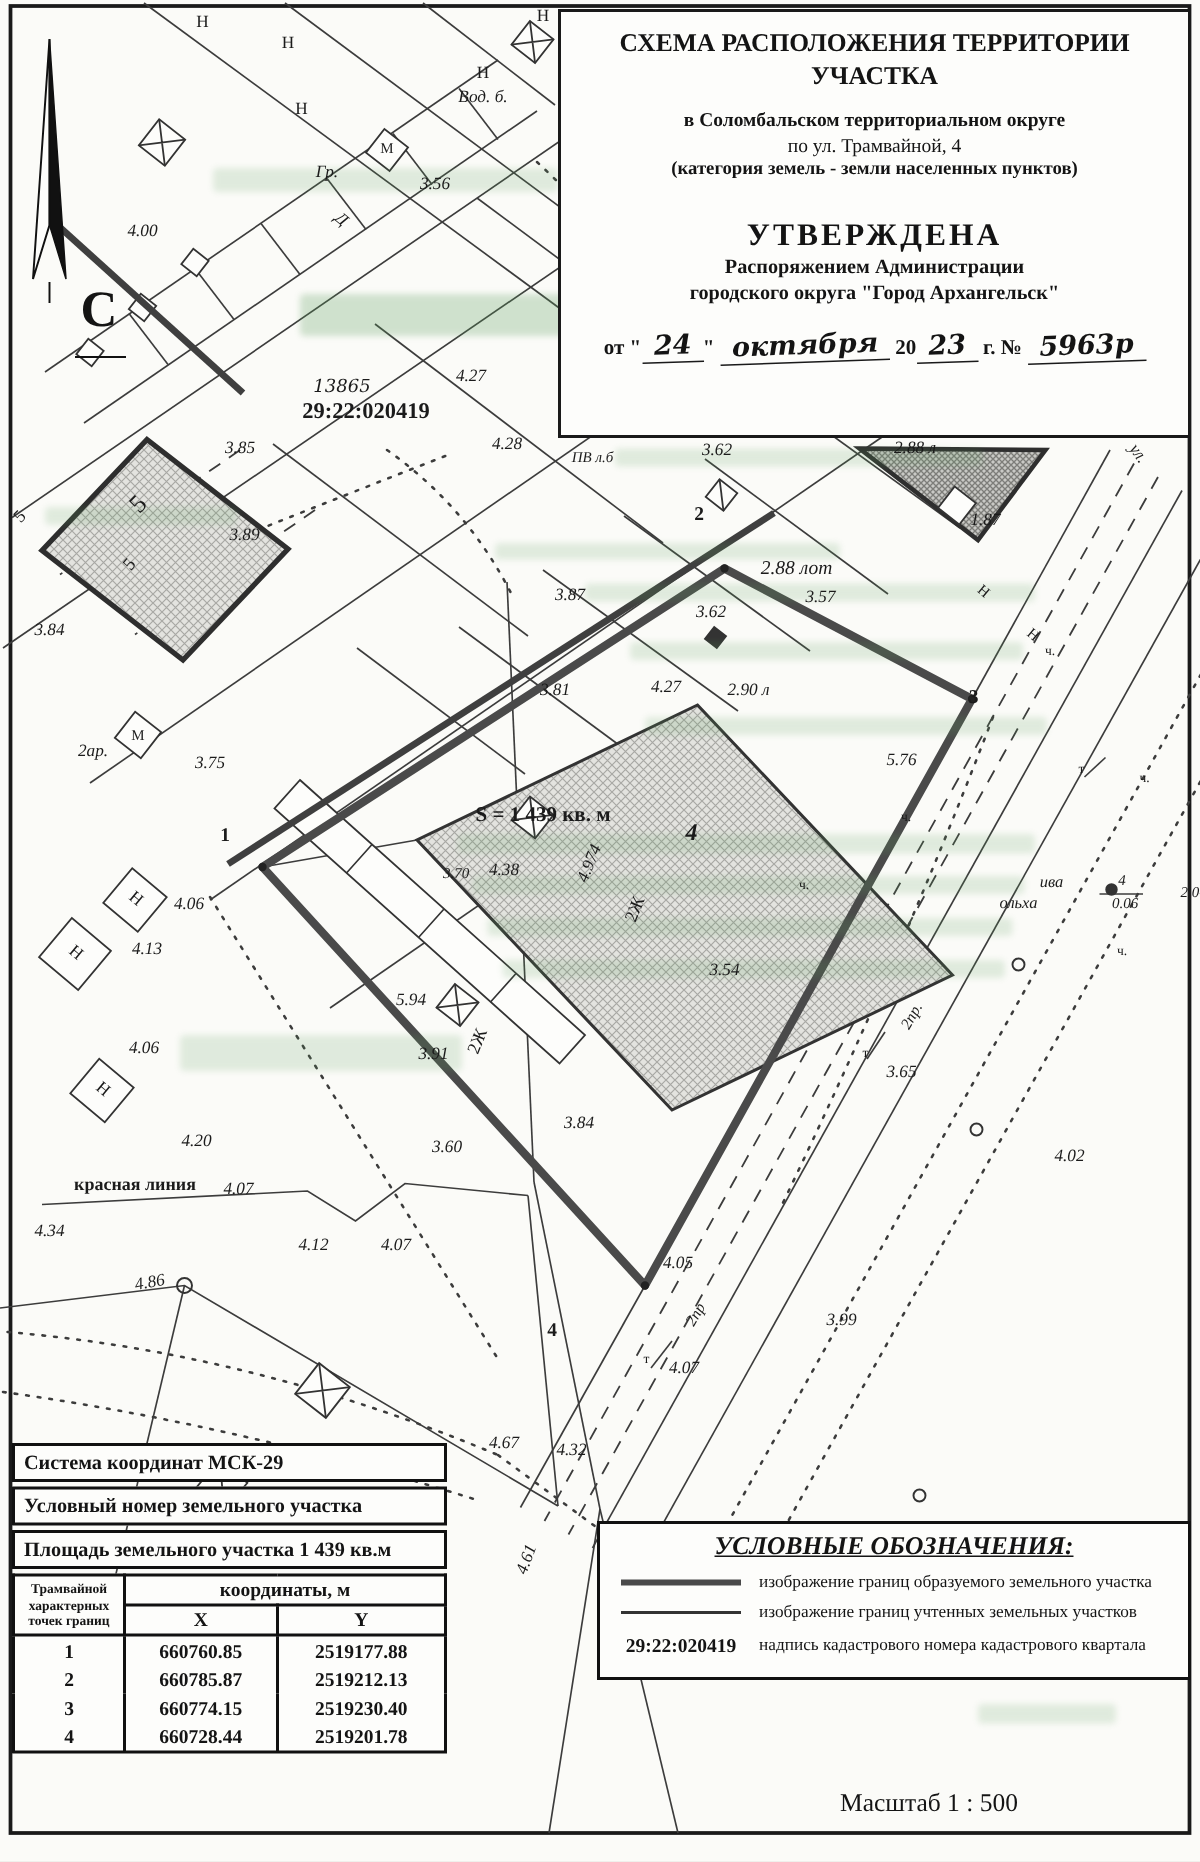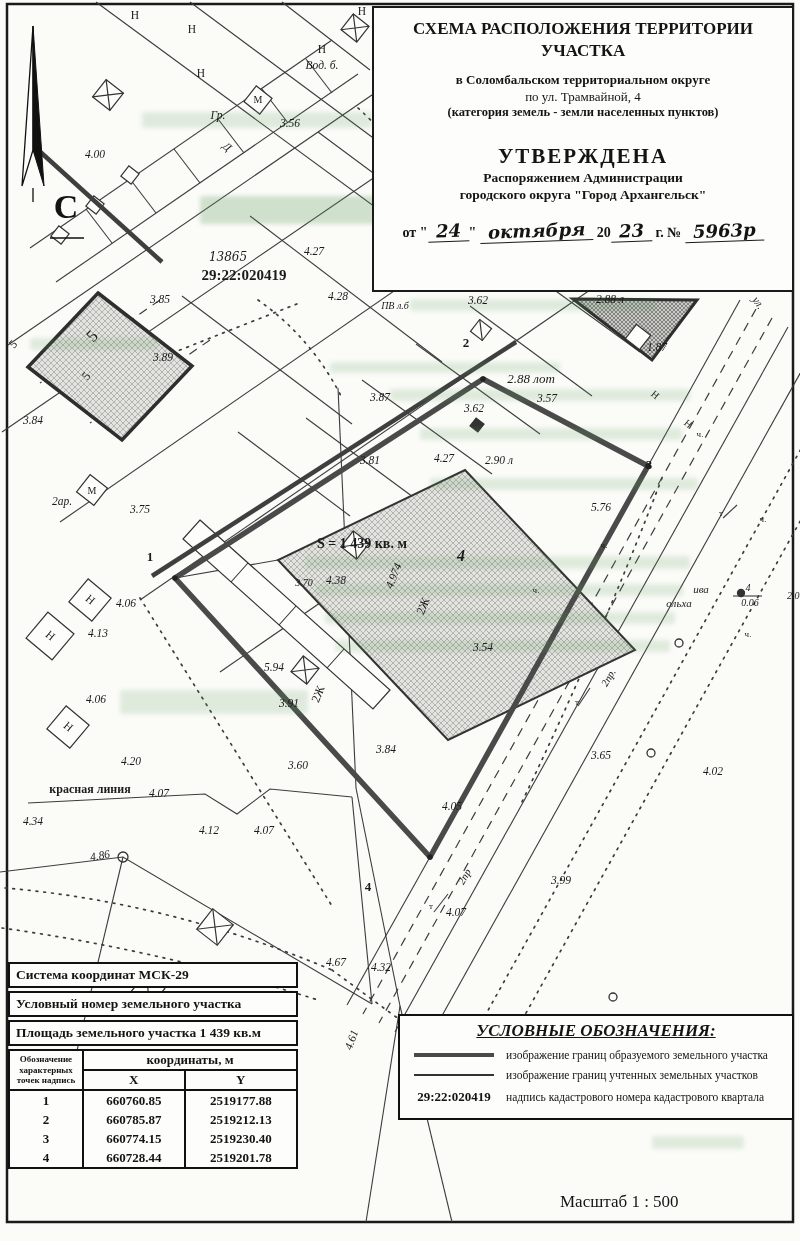--- a/index.html
+++ b/index.html
@@ -320,26 +320,26 @@
       <span class="map-label" style="left: 33px; top: 822px; font-size: 11.5px; font-weight: 400; font-style: italic; transform: translate(-50%, -50%) rotate(0deg);">4.34</span>
       <span class="map-label" style="left: 209px; top: 831px; font-size: 11.5px; font-weight: 400; font-style: italic; transform: translate(-50%, -50%) rotate(0deg);">4.12</span>
       <span class="map-label" style="left: 264px; top: 831px; font-size: 11.5px; font-weight: 400; font-style: italic; transform: translate(-50%, -50%) rotate(0deg);">4.07</span>
       <span class="map-label" style="left: 100px; top: 856px; font-size: 11.5px; font-weight: 400; font-style: italic; transform: translate(-50%, -50%) rotate(-10deg);">4.86</span>
       <span class="map-label" style="left: 701px; top: 589px; font-size: 11px; font-weight: 400; font-style: italic; transform: translate(-50%, -50%) rotate(0deg);">ива</span>
       <span class="map-label" style="left: 679px; top: 603px; font-size: 11px; font-weight: 400; font-style: italic; transform: translate(-50%, -50%) rotate(0deg);">ольха</span>
       <span class="map-label" style="left: 748px; top: 588px; font-size: 10px; font-weight: 400; font-style: italic; transform: translate(-50%, -50%) rotate(0deg);">4</span>
       <span class="map-label" style="left: 750px; top: 603px; font-size: 10px; font-weight: 400; font-style: italic; transform: translate(-50%, -50%) rotate(0deg);">0.06</span>
       <span class="map-label" style="left: 775px; top: 596px; font-size: 10px; font-weight: 400; font-style: italic; transform: translate(-50%, -50%) rotate(0deg); margin-left: 20px;">2.0-</span>
       <span class="map-label" style="left: 609px; top: 678px; font-size: 10.5px; font-weight: 400; font-style: italic; transform: translate(-50%, -50%) rotate(-60deg);">2пр.</span>
-      <span class="map-label" style="left: 601px; top: 716px; font-size: 11.5px; font-weight: 400; font-style: italic; transform: translate(-50%, -50%) rotate(0deg); margin-top: 40px;">3.65</span>
+      <span class="map-label" style="left: 601px; top: 716px; font-size: 11.5px; font-weight: 400; font-style: italic; transform: translate(-50%, -50%) rotate(0deg);">3.65</span>
       <span class="map-label" style="left: 713px; top: 772px; font-size: 11.5px; font-weight: 400; font-style: italic; transform: translate(-50%, -50%) rotate(0deg);">4.02</span>
       <span class="map-label" style="left: 577px; top: 702px; font-size: 9px; font-weight: 400; font-style: normal; transform: translate(-50%, -50%) rotate(0deg);">т</span>
       <span class="map-label" style="left: 721px; top: 513px; font-size: 9px; font-weight: 400; font-style: normal; transform: translate(-50%, -50%) rotate(0deg);">т</span>
       <span class="map-label" style="left: 431px; top: 906px; font-size: 9px; font-weight: 400; font-style: normal; transform: translate(-50%, -50%) rotate(0deg);">т</span>
-      <span class="map-label" style="left: 452px; top: 807px; font-size: 11.5px; font-weight: 400; font-style: italic; transform: translate(-50%, -50%) rotate(0deg);">4.05</span>
+      <span class="map-label" style="left: 452px; top: 843px; font-size: 11.5px; font-weight: 400; font-style: italic; transform: translate(-50%, -50%) rotate(0deg);">4.05</span>
       <span class="map-label" style="left: 465px; top: 877px; font-size: 10.5px; font-weight: 400; font-style: italic; transform: translate(-50%, -50%) rotate(-60deg);">2пр</span>
       <span class="map-label" style="left: 561px; top: 881px; font-size: 11.5px; font-weight: 400; font-style: italic; transform: translate(-50%, -50%) rotate(0deg);">3.99</span>
       <span class="map-label" style="left: 456px; top: 913px; font-size: 11.5px; font-weight: 400; font-style: italic; transform: translate(-50%, -50%) rotate(0deg);">4.07</span>
       <span class="map-label" style="left: 368px; top: 886px; font-size: 13px; font-weight: 700; font-style: normal; transform: translate(-50%, -50%) rotate(0deg);">4</span>
       <span class="map-label" style="left: 381px; top: 968px; font-size: 11.5px; font-weight: 400; font-style: italic; transform: translate(-50%, -50%) rotate(0deg);">4.32</span>
       <span class="map-label" style="left: 336px; top: 963px; font-size: 11.5px; font-weight: 400; font-style: italic; transform: translate(-50%, -50%) rotate(0deg);">4.67</span>
       <span class="map-label" style="left: 352px; top: 1040px; font-size: 11.5px; font-weight: 400; font-style: italic; transform: translate(-50%, -50%) rotate(-70deg);">4.61</span>
       <span class="map-label" style="left: 700px; top: 434px; font-size: 9px; font-weight: 400; font-style: normal; transform: translate(-50%, -50%) rotate(0deg);">ч.</span>
       <span class="map-label" style="left: 763px; top: 519px; font-size: 9px; font-weight: 400; font-style: normal; transform: translate(-50%, -50%) rotate(0deg);">ч.</span>
       <span class="map-label" style="left: 748px; top: 634px; font-size: 9px; font-weight: 400; font-style: normal; transform: translate(-50%, -50%) rotate(0deg);">ч.</span>
@@ -368,21 +368,21 @@
     </div>
   </div>
 
   <div class="coord-table">
     <div class="tbl-caption">Система координат МСК-29</div>
     <div class="tbl-caption">Условный номер земельного участка</div>
     <div class="tbl-caption">Площадь земельного участка 1 439 кв.м</div>
     <table>
       <thead>
         <tr>
-          <th class="pt-col" rowspan="2">Обозначение характерных точек надпись</th>
+          <th class="pt-col" rowspan="2">Трамвайной характерных точек границ</th>
           <th colspan="2">координаты, м</th>
         </tr>
         <tr>
           <th>X</th>
           <th>Y</th>
         </tr>
       </thead>
       <tbody id="points-tbody">
           <tr>
             <td>1</td>

